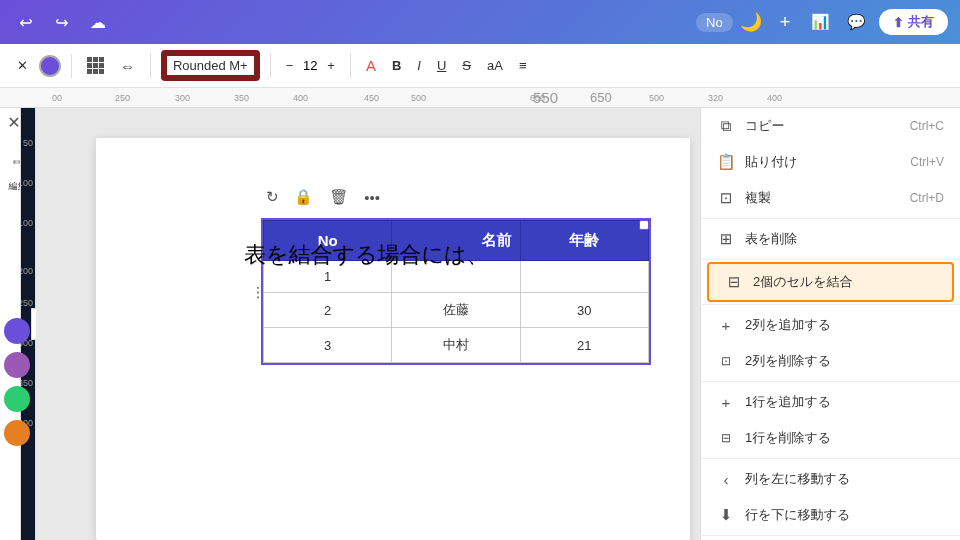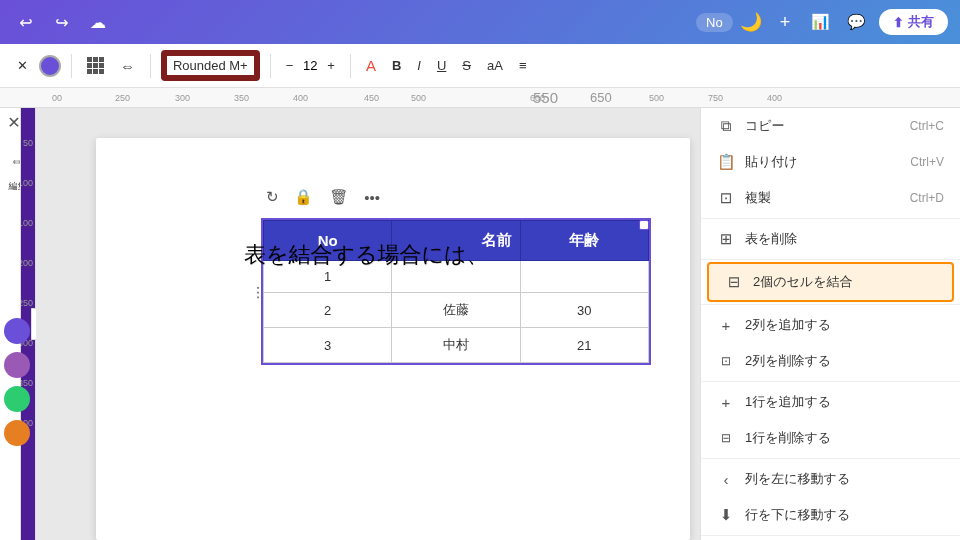--- a/index.html
+++ b/index.html
@@ -194,40 +194,40 @@
   <span style="position:absolute;left:115px;font-size:9px;color:#999;">250</span>
   <span style="position:absolute;left:175px;font-size:9px;color:#999;">300</span>
   <span style="position:absolute;left:234px;font-size:9px;color:#999;">350</span>
   <span style="position:absolute;left:293px;font-size:9px;color:#999;">400</span>
   <span style="position:absolute;left:364px;font-size:9px;color:#999;">450</span>
   <span style="position:absolute;left:411px;font-size:9px;color:#999;">500</span>
   <span style="position:absolute;left:489px;font-size:15px;color:#999;margin-left:44px;">550</span>
   <span style="position:absolute;left:530px;font-size:9px;color:#999;">600</span>
   <span style="position:absolute;left:590px;font-size:13px;color:#999;">650</span>
   <span style="position:absolute;left:649px;font-size:9px;color:#999;">500</span>
-  <span style="position:absolute;left:708px;font-size:9px;color:#999;">750</span>
+  <span style="position:absolute;left:708px;font-size:9px;color:#999;">320</span>
   <span style="position:absolute;left:767px;font-size:9px;color:#999;">400</span>
 </div>
 
 <div class="main">
 
   <div class="sidebar-left">
     <button class="close-btn">✕</button>
     <div style="margin-top:32px;">
       <div class="sidebar-icon" style="font-size:11px;color:#555;">
         <span>✏</span>
       </div>
       <div style="font-size:9px;color:#333;text-align:center;margin-top:2px;">編集</div>
     </div>
 
-    <div class="v-ruler-wrap" style="position:absolute;right:0;top:0;width:16px;height:100%;background:#4c1d95;border-left:1px solid #ddd;">
+    <div class="v-ruler-wrap" style="position:absolute;right:0;top:0;width:16px;height:100%;background:#0f172a;border-left:1px solid #ddd;">
       <span style="position:absolute;top:30px;right:2px;font-size:9px;color:#999;">50</span>
       <span style="position:absolute;top:70px;right:2px;font-size:9px;color:#999;">100</span>
       <span style="position:absolute;top:110px;right:2px;font-size:9px;color:#999;">100</span>
-      <span style="position:absolute;top:150px;right:2px;font-size:9px;color:#999;">200</span>
+      <span style="position:absolute;top:158px;right:2px;font-size:9px;color:#999;">200</span>
       <span style="position:absolute;top:190px;right:2px;font-size:9px;color:#999;">250</span>
       <span style="position:absolute;top:230px;right:2px;font-size:9px;color:#999;">300</span>
       <span style="position:absolute;top:270px;right:2px;font-size:9px;color:#999;">350</span>
       <span style="position:absolute;top:310px;right:2px;font-size:9px;color:#999;">400</span>
     </div>
 
     <div style="position:absolute;left:4px;top:210px;display:flex;flex-direction:column;gap:8px;">
       <div class="shape-circle" style="background:#6a4fd8;"></div>
       <div class="shape-circle" style="background:#9b59b6;"></div>
       <div class="shape-circle" style="background:#2ecc71;"></div>

